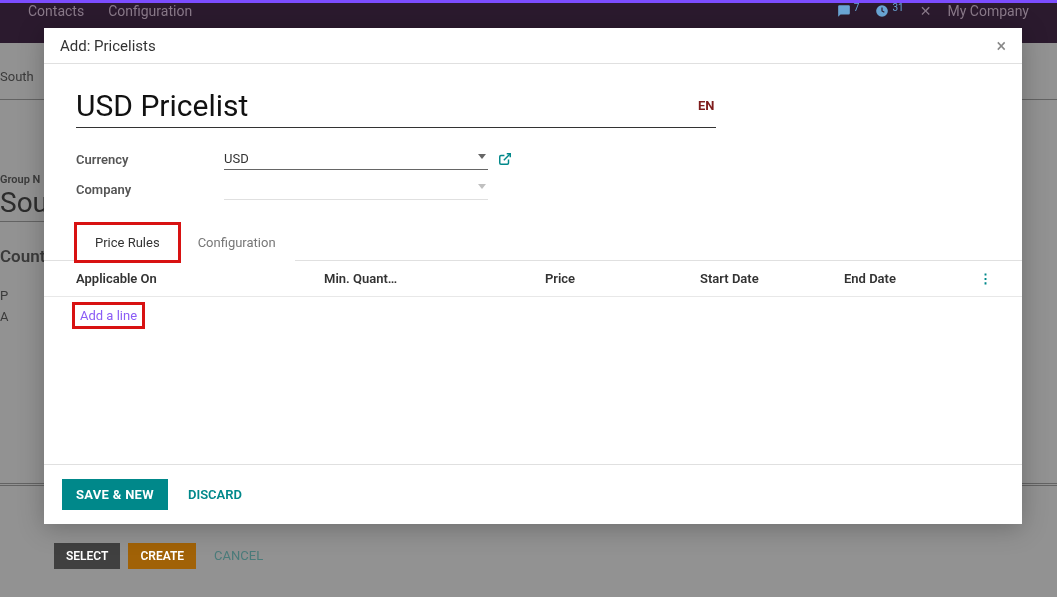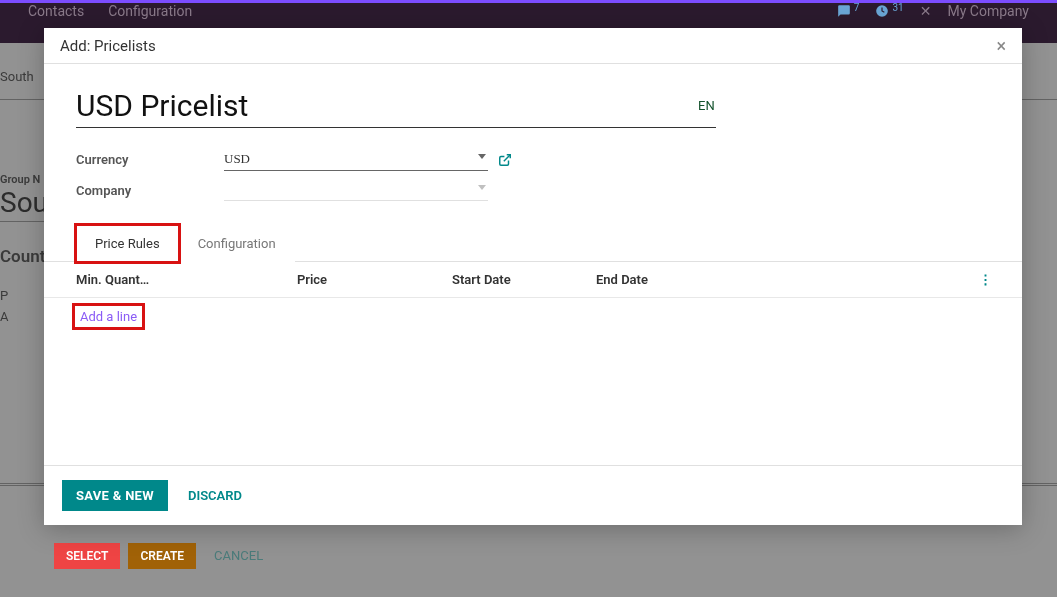--- a/index.html
+++ b/index.html
@@ -15,39 +15,39 @@
     
     .backdrop { position: absolute; top: 43px; left: 0; right: 0; bottom: 0; background: #e0e0e0; }
     .bg-text { color: #5a5a5a; font-size: 13px; }
     .bg-group { position: absolute; left: 0; top: 130px; color: #555; }
     .bg-big { font-size: 28px; color: #444; border-bottom: 1px solid #999; padding-bottom: 2px; }
     
     .overlay-dim { position: absolute; top: 43px; left: 0; right: 0; bottom: 0; background: rgba(0,0,0,0.35); }
     
     .bg-buttons { position: absolute; bottom: 28px; left: 54px; display: flex; gap: 8px; align-items: center; }
     .bg-btn { background: #a16207; color: #fff; font-size: 12px; font-weight: 600; padding: 6px 12px; border: none; }
-    .bg-btn-muted { background: #ef4444; }
+    .bg-btn-muted { background: #404040; }
     .bg-btn-text { color: #4a7b7a; font-size: 13px; padding: 6px 10px; }
     
     .modal { position: absolute; left: 44px; top: 28px; width: 978px; background: #fff; box-shadow: 0 4px 24px rgba(0,0,0,0.25); display: flex; flex-direction: column; }
     
     .modal-header { height: 36px; display: flex; align-items: center; justify-content: space-between; padding: 0 16px; border-bottom: 1px solid #e0e0e0; }
     .modal-title { font-size: 15px; color: #333; }
     .modal-close { font-size: 18px; color: #888; cursor: pointer; }
     
     .modal-body { padding: 24px 32px 0 32px; }
     
     .title-row { display: flex; gap: 12px; align-items: baseline; }
     .title-input { font-size: 30px; font-weight: 400; color: #111; border: none; border-bottom: 1px solid #333; width: 640px; padding-bottom: 4px; flex-shrink: 0; }
-    .title-lang { color: #14532d; font-size: 13px; font-weight: 400; position: relative; left: -30px; top: -6px; cursor: pointer; }
+    .title-lang { color: #7f1d1d; font-size: 13px; font-weight: 700; position: relative; left: -30px; top: -6px; cursor: pointer; }
     
     .form-row { display: flex; margin-top: 20px; align-items: center; }
     .form-label { width: 148px; font-size: 13px; font-weight: 600; color: #555; }
     .form-field { position: relative; }
-    .form-select { width: 264px; border: none; border-bottom: 1px solid #666; font-size: 13px; padding: 3px 0; color: #333; background: transparent; font-family: Liberation Serif, serif; }
+    .form-select { width: 264px; border: none; border-bottom: 1px solid #666; font-size: 13px; padding: 3px 0; color: #333; background: transparent; }
     .form-select-empty { width: 264px; border: none; border-bottom: 1px solid #e0e0e0; padding: 3px 0; height: 22px; }
     .caret-down { position: absolute; right: 2px; top: 6px; width: 0; height: 0; border-left: 4px solid transparent; border-right: 4px solid transparent; border-top: 5px solid #666; pointer-events: none; }
     .caret-down-light { border-top-color: #c0c0c0; }
     .external-link { display: inline-flex; margin-left: 10px; color: #00888a; cursor: pointer; }
     
     .tabs { display: flex; margin-top: 24px; }
     .tab { padding: 10px 18px; font-size: 13px; color: #777; cursor: pointer; border: 1px solid transparent; background: #fff; }
     .tab.active { color: #333; border: 1px solid #ddd; border-bottom: 1px solid #fff; position: relative; z-index: 2; }
     .tab.highlighted { outline: 3px solid #d81212; outline-offset: -1px; }
     
@@ -156,20 +156,21 @@
       </div>
     </div>
 
     <div class="tabs">
       <div class="tab active highlighted">Price Rules</div>
       <div class="tab">Configuration</div>
     </div>
 
     <div class="table-wrap">
       <div class="table-header">
+        <div class="th-applicable">Applicable On</div>
         <div class="th-qty">Min. Quant…</div>
         <div class="th-price">Price</div>
         <div class="th-start">Start Date</div>
         <div class="th-end">End Date</div>
         <div class="th-menu"><span class="dots-icon">⋮</span></div>
       </div>
       <div class="table-body">
         <span class="add-line-link highlighted">Add a line</span>
       </div>
     </div>

